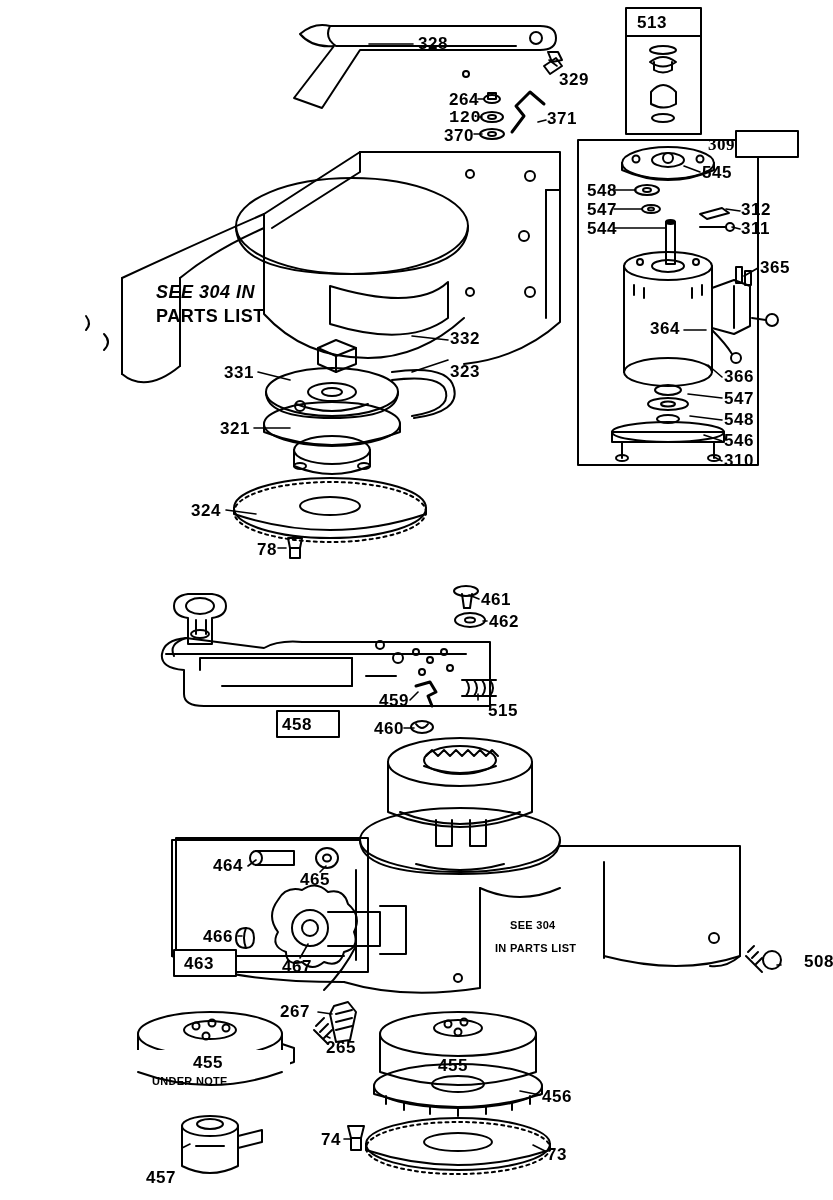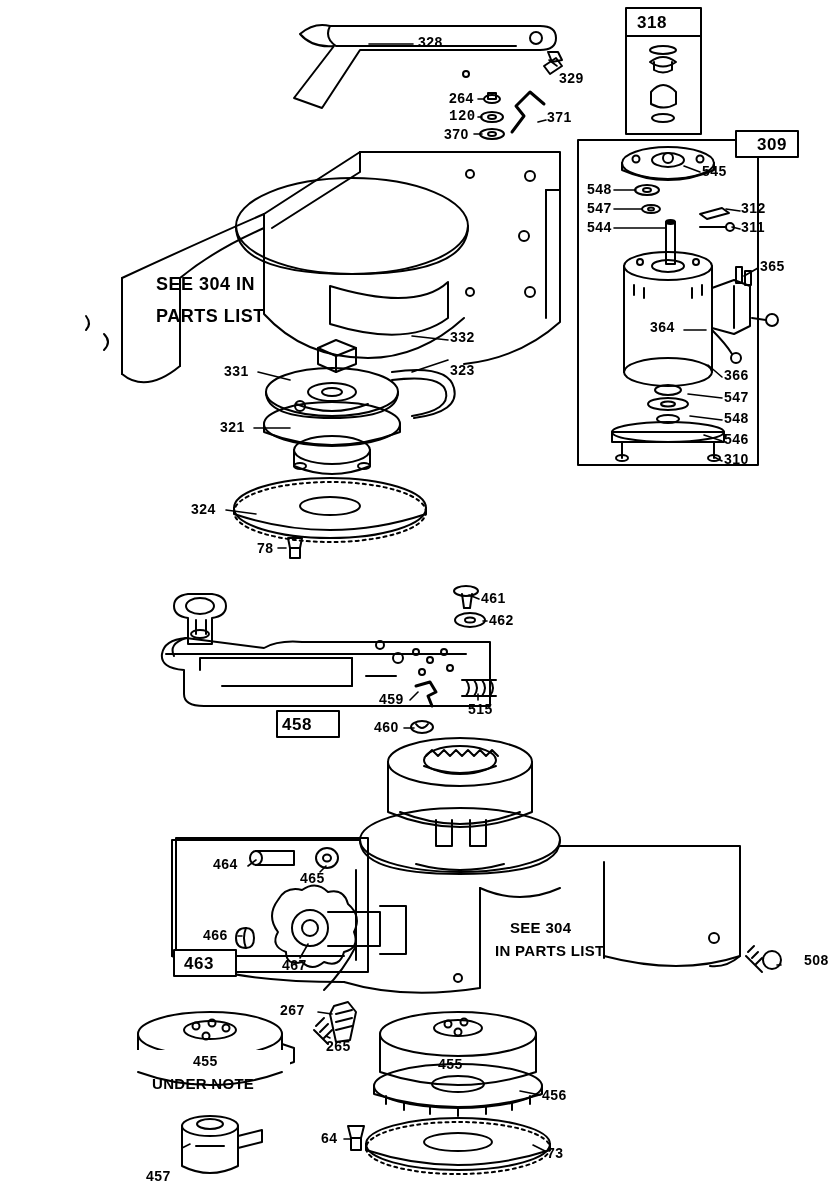--- a/index.html
+++ b/index.html
@@ -26,33 +26,33 @@
   }
   .lbl {
     position: absolute;
     font-family: "Liberation Sans", sans-serif;
     font-weight: bold;
     color: #000000;
     white-space: nowrap;
     line-height: 1;
   }
   .num {
-    font-size: 14px;
+    font-size: 17px;
     letter-spacing: 0.5px;
   }
   .boxnum {
     font-size: 17px;
     letter-spacing: 0.5px;
   }
   .note {
     font-size: 18px;
     letter-spacing: 0.5px;
   }
   .note2 {
-    font-size: 15px;
+    font-size: 11px;
     letter-spacing: 0.3px;
   }
 </style>
 </head>
 <body>
 
 <div id="page">
 
   <svg class="diagram" viewBox="0 0 833 1200" aria-hidden="true">
     <g fill="none" stroke="#000" stroke-width="2" stroke-linejoin="round" stroke-linecap="round">
@@ -376,26 +376,26 @@
         <path d="M330 1038 l-4 -2"></path>
         <path d="M540 1095 l-20 -4"></path>
         <path d="M182 1148 l8 -4"></path>
         <path d="M344 1139 l6 0"></path>
         <path d="M545 1151 l-12 -6"></path>
       </g>
 
     </g>
   </svg>
 
-  <div class="lbl boxnum" style="left:637px; top:14px;">318</div>
-  <div class="lbl boxnum" style="left:757px; top:136px;">309</div>
+  <div class="lbl boxnum" style="left:637px; top:14px;">513</div>
+  <div class="lbl boxnum" style="left:708px; top:136px;font-family:Liberation Serif, serif;">309</div>
   <div class="lbl boxnum" style="left:282px; top:716px;">458</div>
   <div class="lbl boxnum" style="left:184px; top:955px;">463</div>
 
-  <div class="lbl note" style="left:156px; top:275px;">SEE 304 IN</div>
+  <div class="lbl note" style="left:156px; top:283px;font-style:italic;">SEE 304 IN</div>
   <div class="lbl note" style="left:156px; top:307px;">PARTS LIST</div>
   <div class="lbl note2" style="left:510px; top:920px;">SEE 304</div>
   <div class="lbl note2" style="left:495px; top:943px;">IN PARTS LIST</div>
   <div class="lbl note2" style="left:152px; top:1076px;">UNDER NOTE</div>
 
   <div class="lbl num" style="left:418px; top:35px;">328</div>
   <div class="lbl num" style="left:559px; top:71px;text-align:right;">329</div>
   <div class="lbl num" style="left:449px; top:91px;">264</div>
   <div class="lbl num" style="left:449px; top:109px;font-family:Liberation Mono, monospace;">120</div>
   <div class="lbl num" style="left:444px; top:127px;">370</div>
@@ -418,31 +418,31 @@
   <div class="lbl num" style="left:450px; top:330px;text-align:center;">332</div>
   <div class="lbl num" style="left:450px; top:351px;margin-top:12px;">323</div>
   <div class="lbl num" style="left:224px; top:364px;">331</div>
   <div class="lbl num" style="left:220px; top:420px;">321</div>
   <div class="lbl num" style="left:191px; top:502px;">324</div>
   <div class="lbl num" style="left:257px; top:541px;">78</div>
 
   <div class="lbl num" style="left:481px; top:591px;">461</div>
   <div class="lbl num" style="left:489px; top:613px;">462</div>
   <div class="lbl num" style="left:379px; top:692px;">459</div>
-  <div class="lbl num" style="left:468px; top:702px;">515</div>
+  <div class="lbl num" style="left:488px; top:702px;">515</div>
   <div class="lbl num" style="left:374px; top:720px;">460</div>
 
   <div class="lbl num" style="left:213px; top:857px;">464</div>
   <div class="lbl num" style="left:300px; top:871px;">465</div>
   <div class="lbl num" style="left:203px; top:928px;">466</div>
   <div class="lbl num" style="left:282px; top:958px;">467</div>
   <div class="lbl num" style="left:784px; top:953px;margin-left:20px;">508</div>
 
   <div class="lbl num" style="left:280px; top:1003px;">267</div>
   <div class="lbl num" style="left:326px; top:1039px;">265</div>
   <div class="lbl num" style="left:193px; top:1054px;">455</div>
   <div class="lbl num" style="left:438px; top:1057px;">455</div>
   <div class="lbl num" style="left:542px; top:1088px;">456</div>
   <div class="lbl num" style="left:146px; top:1144px;margin-top:25px;">457</div>
-  <div class="lbl num" style="left:321px; top:1131px;">64</div>
+  <div class="lbl num" style="left:321px; top:1131px;">74</div>
   <div class="lbl num" style="left:547px; top:1146px;">73</div>
 
 </div>
 
 </body></html>

